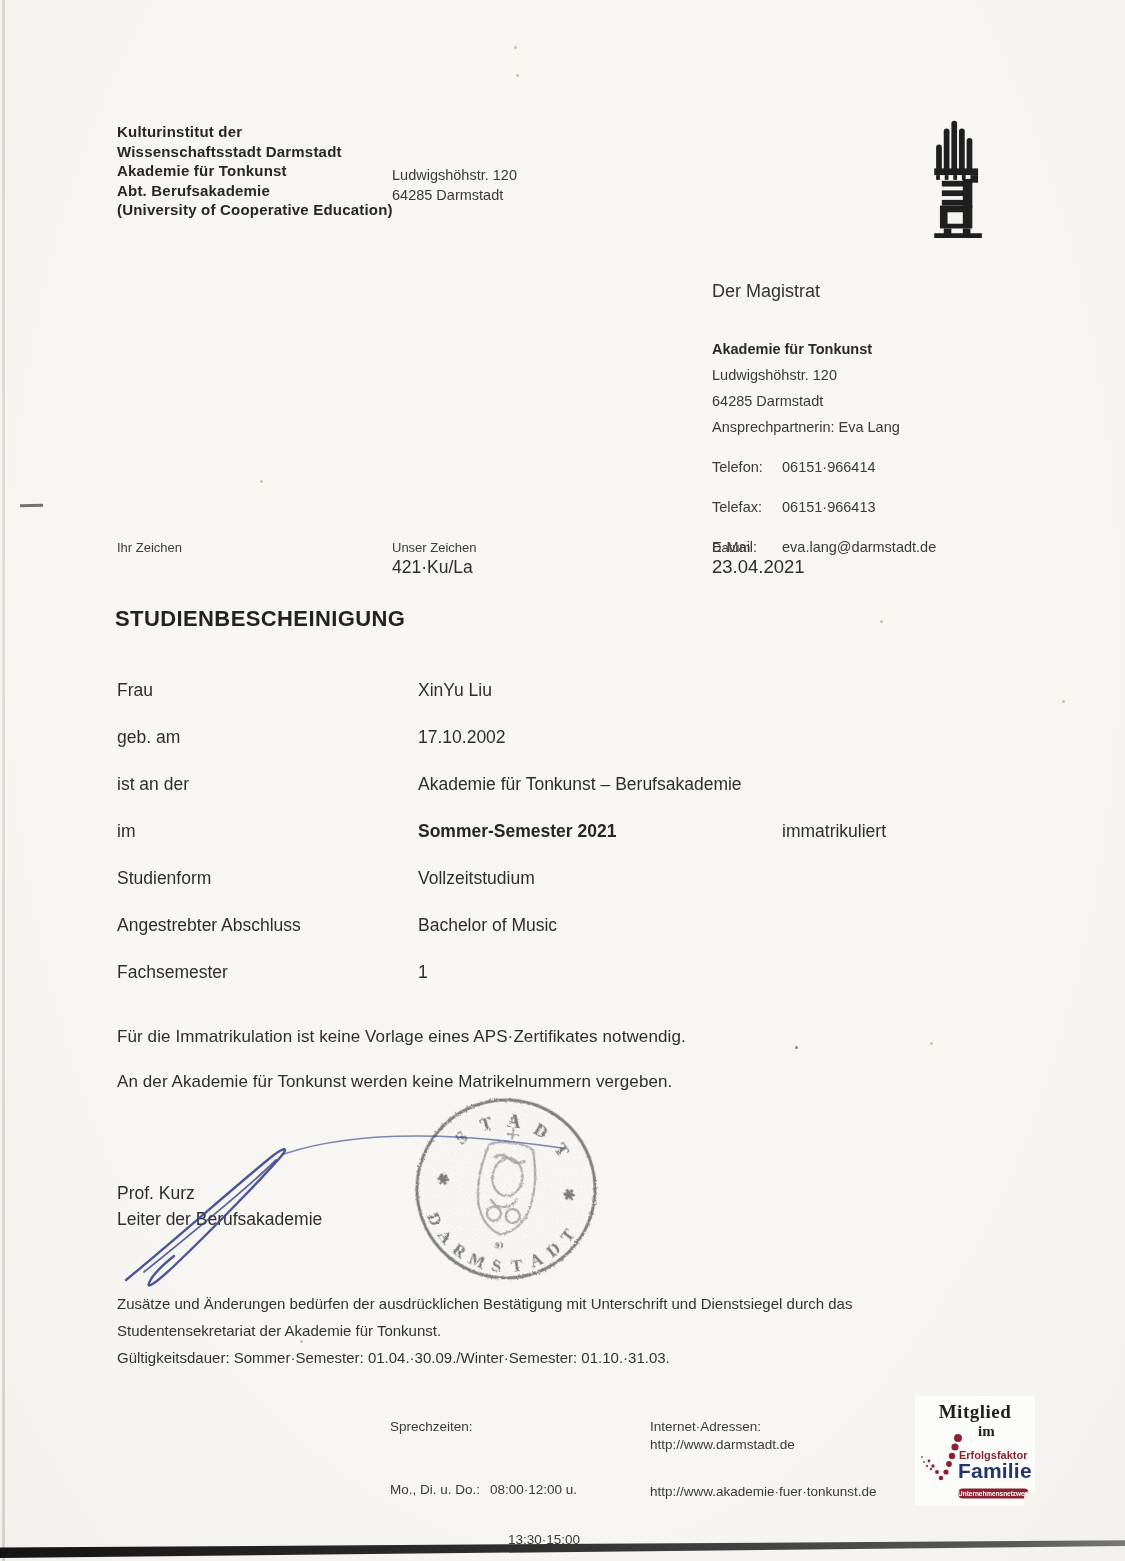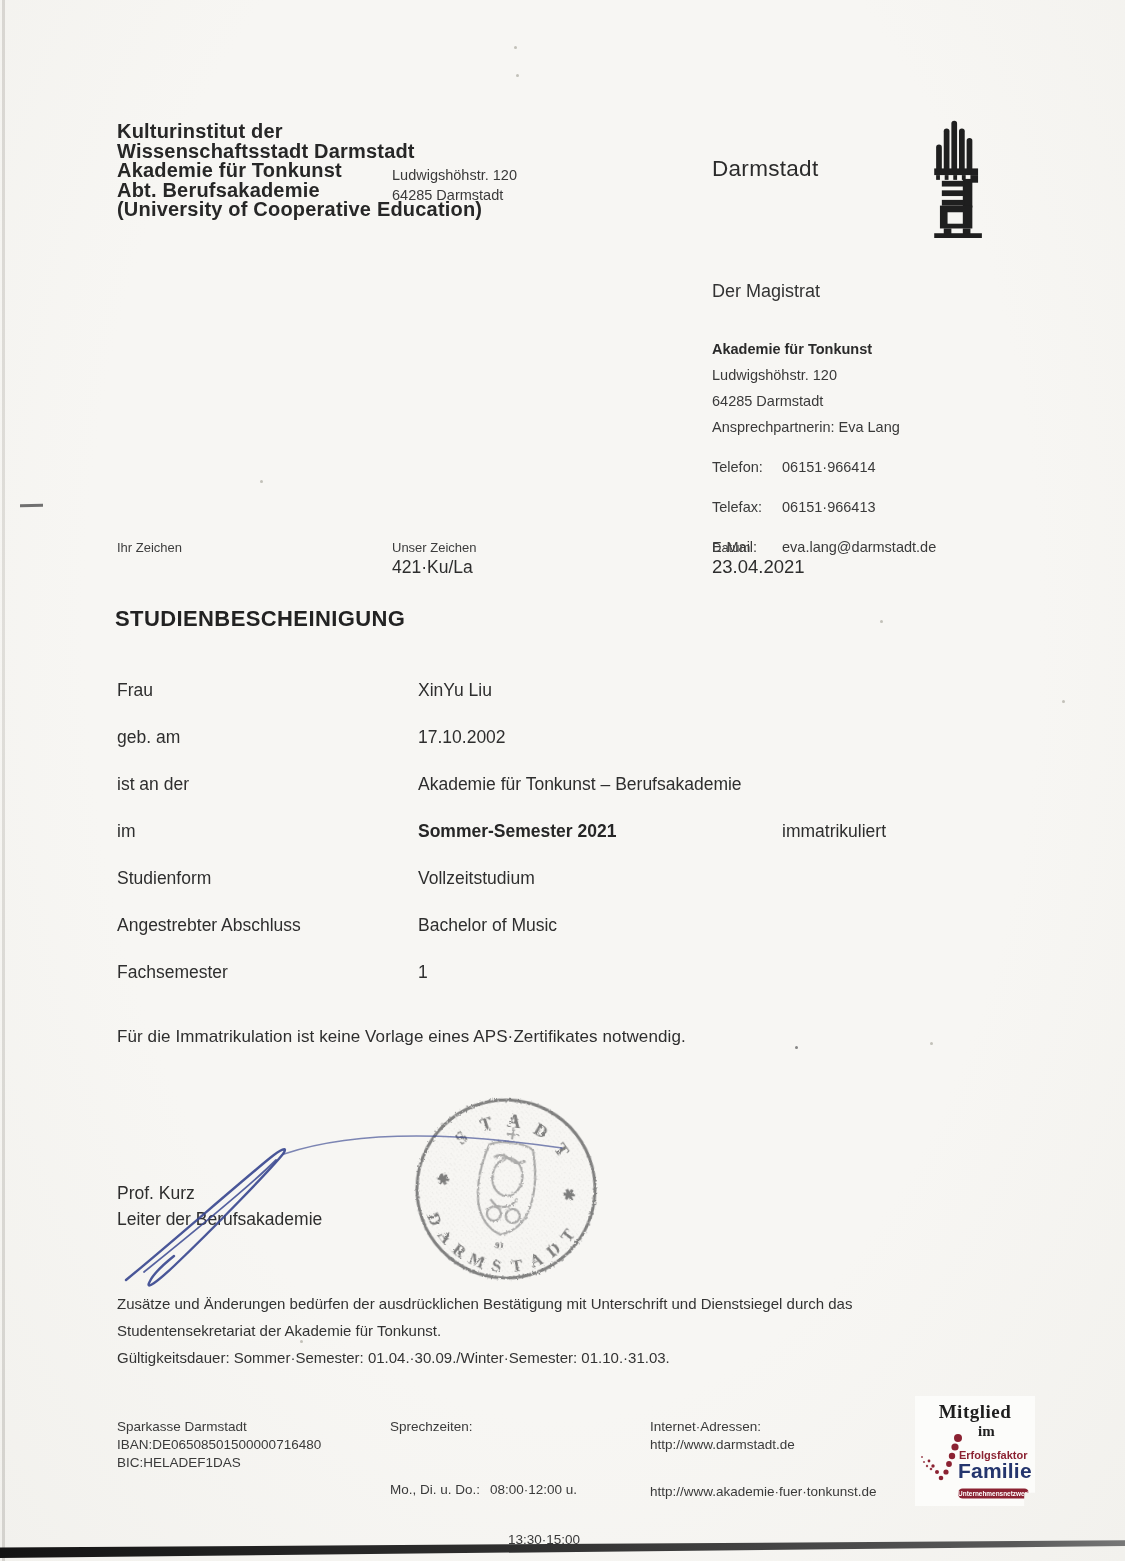--- a/index.html
+++ b/index.html
@@ -3,21 +3,21 @@
 <meta charset="utf-8">
 <style>
   html,body{margin:0;padding:0;background:#e8e6e2;}
   .page{
     position:relative;width:1125px;height:1561px;overflow:hidden;
     background:radial-gradient(ellipse at 50% 40%, #f7f6f3 60%, #f2f1ed 100%);
     font-family:"Liberation Sans", sans-serif;color:#2f2f2f;
   }
   .abs{position:absolute;}
   
-  #sender{left:117px;top:122px;font-size:20px;font-weight:bold;line-height:19.5px;letter-spacing:.2px;color:#272727;}
+  #sender{left:117px;top:122px;font-size:15px;font-weight:bold;line-height:19.5px;letter-spacing:.2px;color:#272727;}
   #return-addr{left:392px;top:166px;font-size:14.5px;line-height:19.5px;color:#3a3a3a;}
   #brand{left:712px;top:150px;font-size:22.5px;line-height:37px;letter-spacing:.3px;color:#2b2b2b;}
   #logo{left:928px;top:116px;}
   #magistrat{left:712px;top:281px;font-size:18px;color:#333;}
   #office{left:712px;top:336px;font-size:14.5px;line-height:26px;color:#3a3a3a;}
   #office .dept{font-weight:bold;color:#2a2a2a;}
   .contact-row .clabel{display:inline-block;width:66px;margin-top:14px;}
   
   #fold{left:20px;top:504px;width:23px;height:3px;background:#4f4f4f;opacity:.8;transform:rotate(-1deg);}
   #edge{left:2px;top:0;width:3px;height:100%;background:linear-gradient(to bottom,#ccc9c4,#d6d4cf 40%,#c7c5c0);opacity:.7;}
@@ -81,21 +81,20 @@
     <div>Abt. Berufsakademie</div>
     <div>(University of Cooperative Education)</div>
   </div>
 
   <div class="abs" id="return-addr">
     <div>Ludwigshöhstr. 120</div>
     <div>64285 Darmstadt</div>
   </div>
 
   <div class="abs" id="brand">
-    <div>Darmstadt</div>
   </div>
 
   <svg class="abs" id="logo" width="62" height="122" viewBox="0 0 64 128">
     <g fill="#1f1f1f">
       <rect x="8" y="30" width="6" height="28" rx="3"></rect>
       <rect x="16" y="13" width="6" height="45" rx="3"></rect>
       <rect x="24" y="5" width="6" height="53" rx="3"></rect>
       <rect x="32" y="13" width="6" height="45" rx="3"></rect>
       <rect x="40" y="23" width="6" height="35" rx="3"></rect>
       <rect x="6" y="55" width="46" height="7"></rect>
@@ -172,20 +171,21 @@
       <span class="flabel">Angestrebter Abschluss</span>
       <span class="fvalue">Bachelor of Music</span>
     </div>
     <div class="frow" style="top:282px">
       <span class="flabel">Fachsemester</span>
       <span class="fvalue">1</span>
     </div>
   </div>
 
   <div class="abs para" id="para1">Für die Immatrikulation ist keine Vorlage eines APS·Zertifikates notwendig.</div>
+  <div class="abs para" id="para2">An der Akademie für Tonkunst werden keine Matrikelnummern vergeben.</div>
 
   <svg class="abs" id="stamp" width="200" height="200" viewBox="0 0 200 200">
     <defs>
       <filter id="inkrough" x="-10%" y="-10%" width="120%" height="120%">
         <feTurbulence type="fractalNoise" baseFrequency="0.55" numOctaves="2" result="n"></feTurbulence>
         <feDisplacementMap in="SourceGraphic" in2="n" scale="3.2"></feDisplacementMap>
         <feGaussianBlur stdDeviation="0.45"></feGaussianBlur>
       </filter>
       <pattern id="grain" width="5" height="5" patternUnits="userSpaceOnUse">
         <circle cx="1.4" cy="1.6" r="0.9" fill="#555"></circle>
@@ -272,25 +272,20 @@
       <path d="M184 36 C250 14 340 12 462 30" stroke-width="1.5" opacity="0.65"></path>
     </g>
   </svg>
 
   <div class="abs" id="notes">
     <div>Zusätze und Änderungen bedürfen der ausdrücklichen Bestätigung mit Unterschrift und Dienstsiegel durch das</div>
     <div>Studentensekretariat der Akademie für Tonkunst.</div>
     <div>Gültigkeitsdauer: Sommer·Semester: 01.04.·30.09./Winter·Semester: 01.10.·31.03.</div>
   </div>
 
-  <div class="abs foot" id="bank">
-    <div>Sparkasse Darmstadt</div>
-    <div>IBAN:DE06508501500000716480</div>
-    <div>BIC:HELADEF1DAS</div>
-  </div>
 
   <div class="abs foot" id="hours">
     <div>Sprechzeiten:</div>
     <div>
       <span class="day">Mo., Di. u. Do.:</span><span class="time">08:00·12:00 u.</span>
     </div>
     <div>
       <span class="day"></span><span class="time indent">13:30·15:00</span>
     </div>
     <div>

